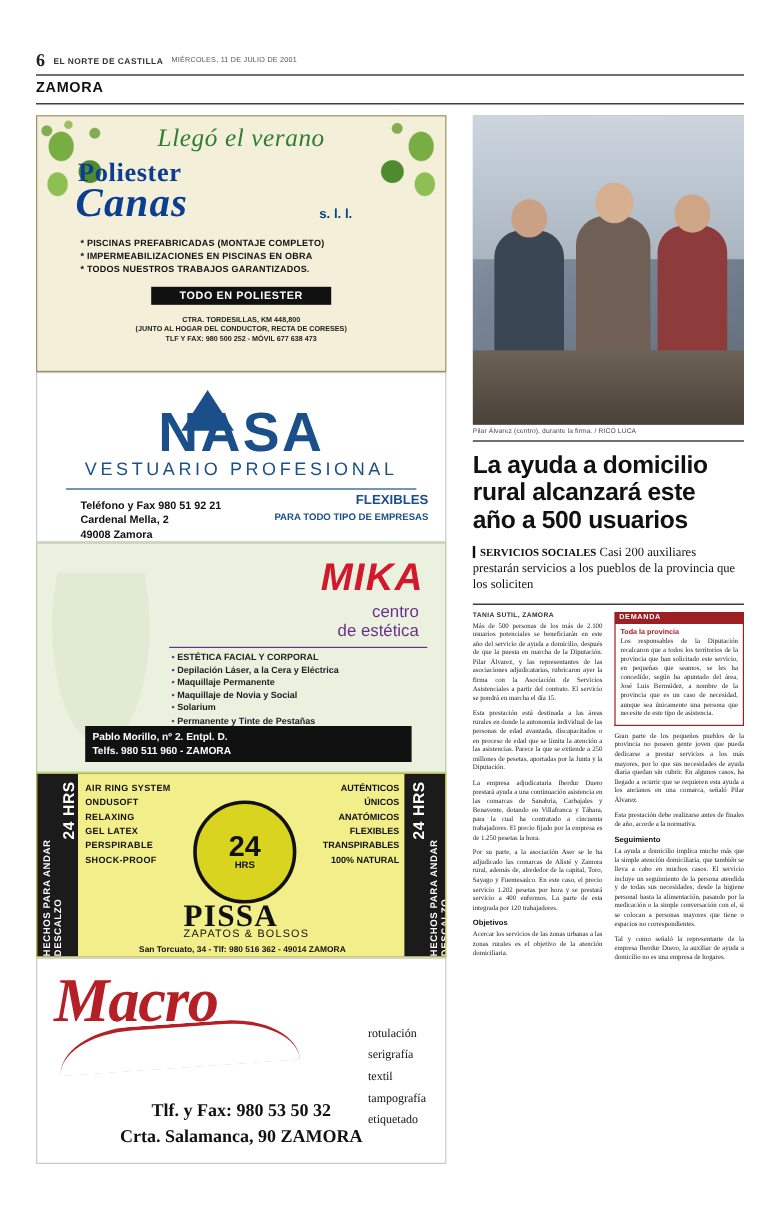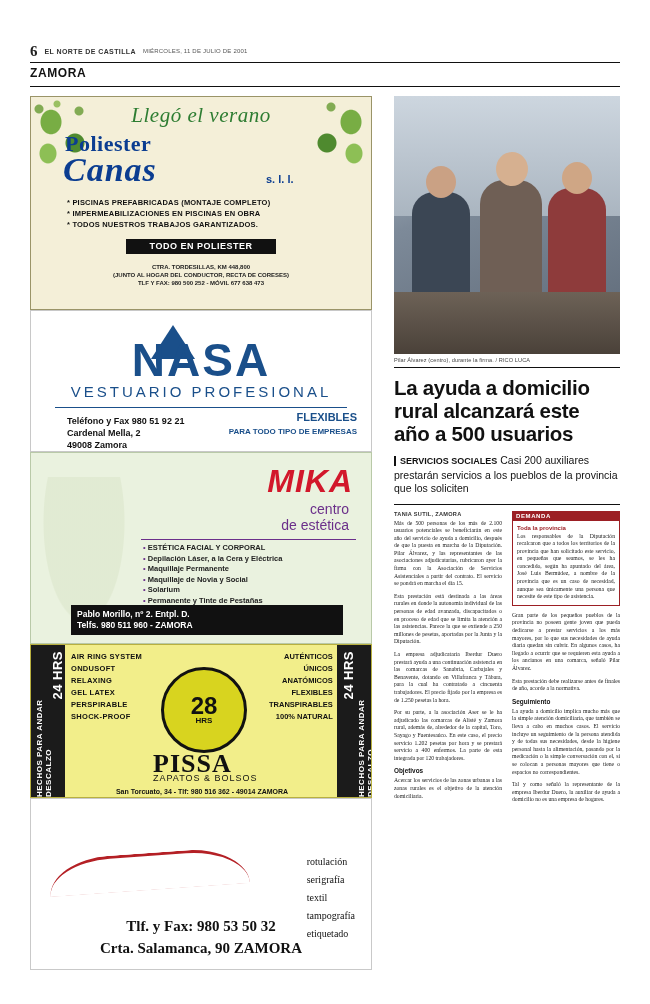--- a/index.html
+++ b/index.html
@@ -98,21 +98,21 @@
   .photo .table{position:absolute;left:0;bottom:0;width:226px;height:62px;background:linear-gradient(180deg,#6d6257,#4a4139);}
   .photo .p1{position:absolute;left:18px;top:96px;width:58px;height:110px;background:#3b4654;border-radius:22px 22px 0 0;}
   .photo .p1 .head{position:absolute;left:14px;top:-26px;width:30px;height:32px;border-radius:50%;background:#caa184;}
   .photo .p2{position:absolute;left:86px;top:84px;width:62px;height:124px;background:#6f5f55;border-radius:24px 24px 0 0;}
   .photo .p2 .head{position:absolute;left:16px;top:-28px;width:32px;height:34px;border-radius:50%;background:#d6b090;}
   .photo .p3{position:absolute;left:154px;top:92px;width:58px;height:116px;background:#8e3b3b;border-radius:22px 22px 0 0;}
   .photo .p3 .head{position:absolute;left:14px;top:-26px;width:30px;height:32px;border-radius:50%;background:#cfa685;}
   .caption{width:226px;border-bottom:1px solid #111;padding:3px 0 4px;font-size:5.6px;color:#444;letter-spacing:.1px;}
 
   .headline{margin-top:8px;font-family:"Liberation Sans",sans-serif;font-weight:bold;font-size:20.5px;line-height:23px;color:#111;letter-spacing:-.3px;}
-  .subhead{margin-top:9px;font-family:Liberation Sans, sans-serif;font-size:10.5px;line-height:13.5px;color:#111;}
+  .subhead{margin-top:9px;font-family:Liberation Serif, serif;font-size:10.5px;line-height:13.5px;color:#111;}
   .subhead .kicker{font-weight:bold;font-size:9px;border-left:2px solid #111;padding-left:4px;}
   .subrule{margin-top:8px;width:226px;height:1px;background:#111;}
 
   .cols{position:relative;margin-top:6px;width:226px;display:flex;gap:10px;}
   .colA{width:108px;}
   .colB{width:108px;}
   .byline{font-size:5.6px;font-weight:bold;letter-spacing:.3px;color:#333;margin-bottom:3px;}
   p.body{margin:0 0 5px 0;font-family:"Liberation Serif",serif;font-size:5.7px;line-height:7.6px;text-align:justify;color:#1a1a1a;}
   .subhd{font-family:"Liberation Sans",sans-serif;font-weight:bold;font-size:6.4px;color:#111;margin:5px 0 3px;}
   .boxhdr{background:#9c1f24;color:#fff;font-size:6px;font-weight:bold;letter-spacing:.6px;padding:2px 4px;}
@@ -212,29 +212,30 @@
       </ul>
       <ul class="feat2">
         <li>AUTÉNTICOS</li>
         <li>ÚNICOS</li>
         <li>ANATÓMICOS</li>
         <li>FLEXIBLES</li>
         <li>TRANSPIRABLES</li>
         <li>100% NATURAL</li>
       </ul>
       <div class="circle">
-        <b>28</b>
+        <b>24</b>
         <span>HRS</span>
       </div>
       <div class="pissa">PISSA</div>
       <div class="pissasub">ZAPATOS &amp; BOLSOS</div>
       <div class="foot">San Torcuato, 34 - Tlf: 980 516 362 - 49014 ZAMORA</div>
     </div>
 
     <div class="ad5">
+      <div class="macro">Macro</div>
       <div class="swash"></div>
       <div class="svc">
         <div>rotulación</div>
         <div>serigrafía</div>
         <div>textil</div>
         <div>tampografía</div>
         <div>etiquetado</div>
       </div>
       <div class="tel">Tlf. y Fax:  980  53 50 32</div>
       <div class="addr">Crta. Salamanca, 90    ZAMORA</div>

